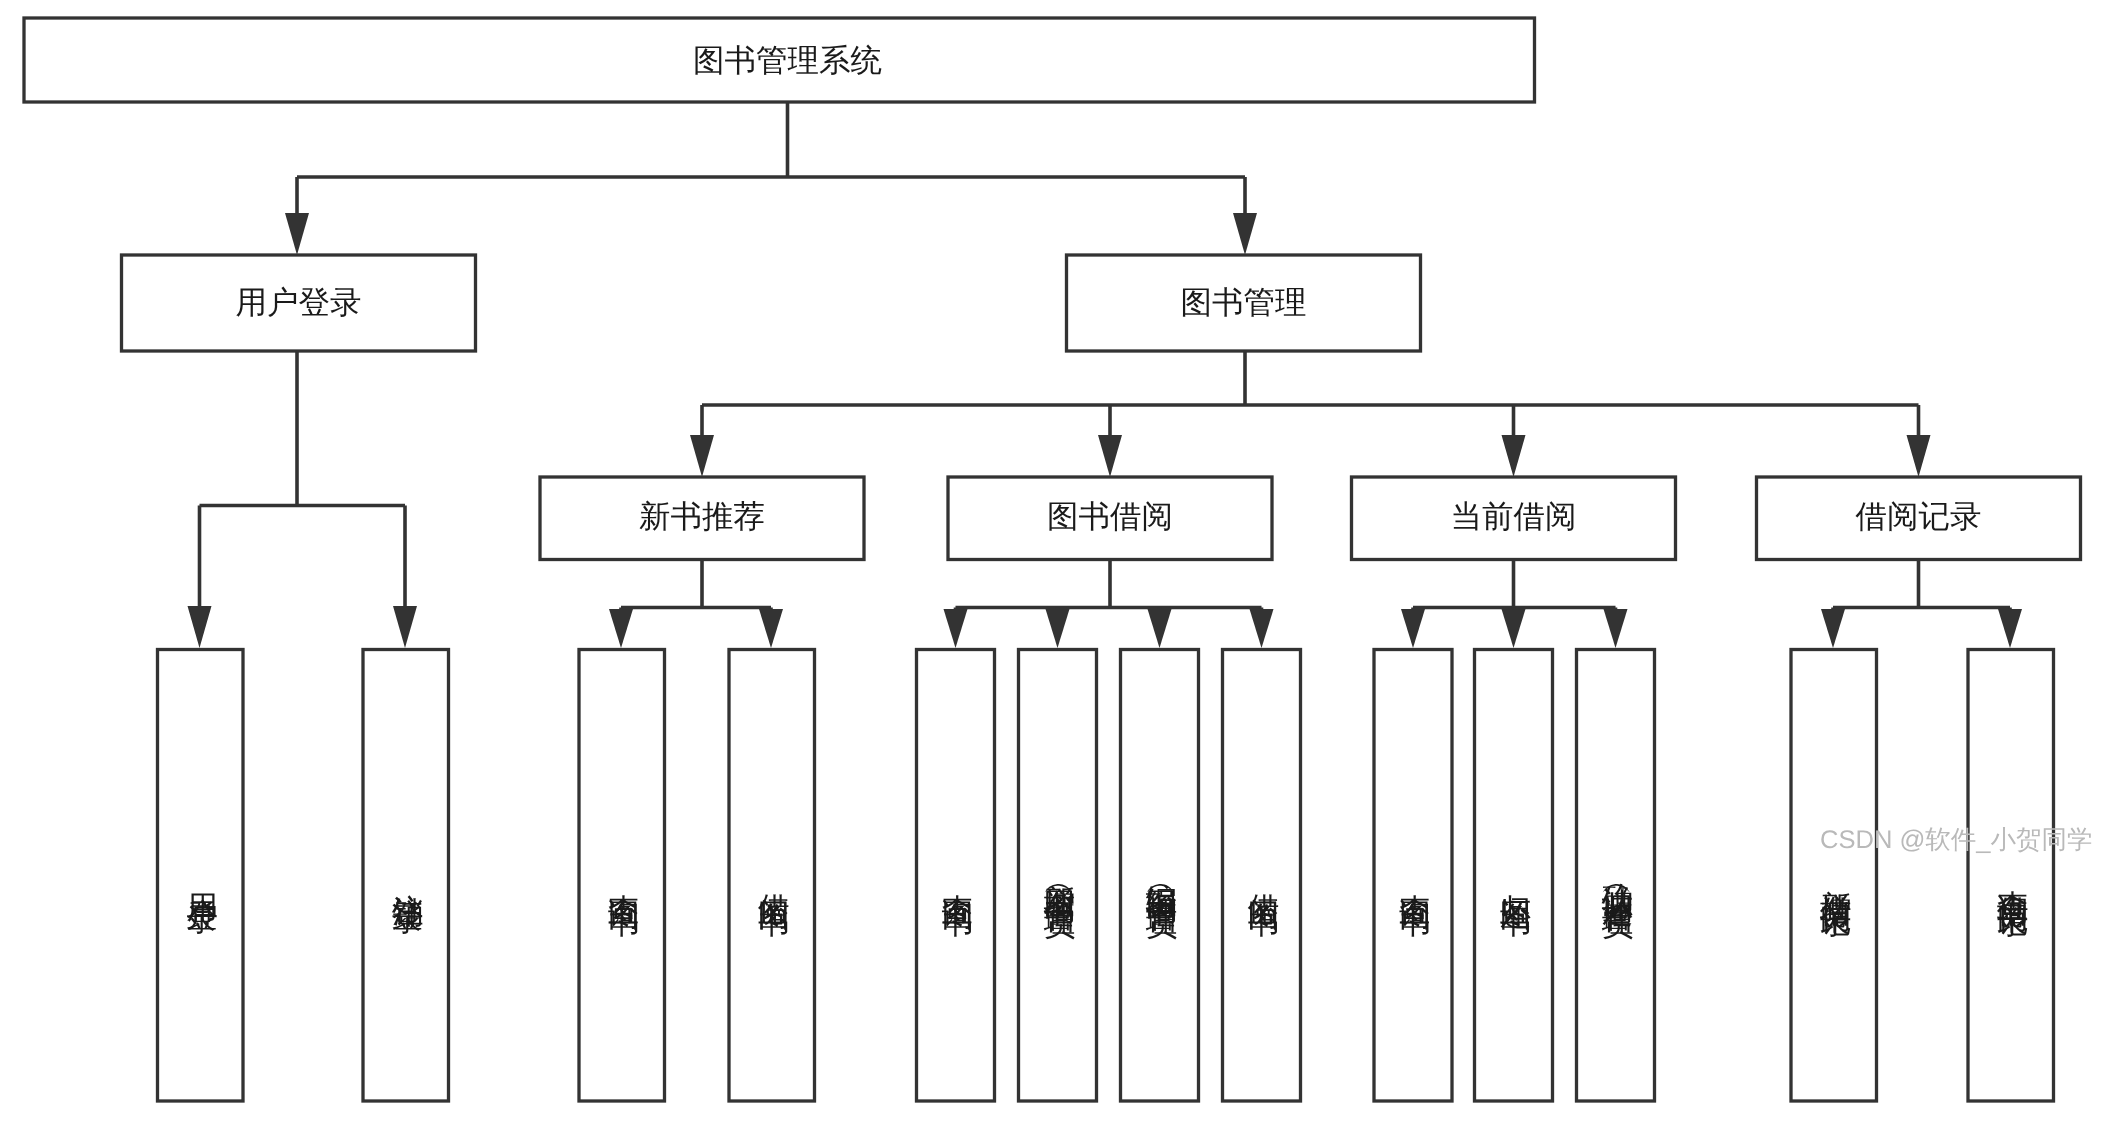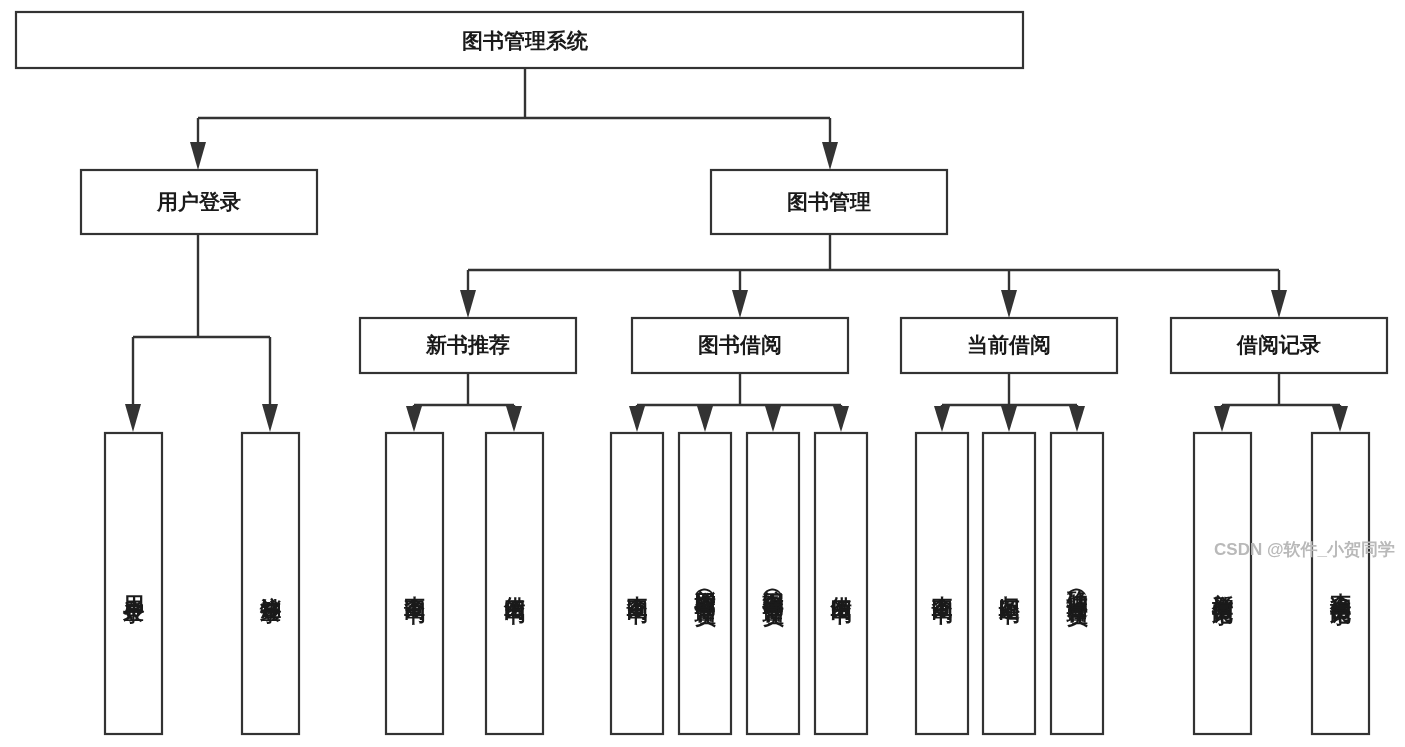--- a/index.html
+++ b/index.html
@@ -11,21 +11,20 @@
     width: 1405px;
     height: 747px;
     font-family: "Liberation Sans", "DejaVu Sans", sans-serif;
     overflow: hidden;
   }
   #diagram-root {
     position: relative;
     width: 1405px;
     height: 581px;
     background: #ffffff;
-    font-weight: bold;
   }
   svg#flowchart {
     position: absolute;
     top: 0;
     left: 0;
     width: 1405px;
     height: 747px;
     display: block;
   }
   .node-rect {
@@ -62,21 +61,21 @@
     white-space: nowrap;
     text-align: center;
     display: flex;
     align-items: center;
     justify-content: center;
     pointer-events: none;
   }
   .watermark {
     position: absolute;
     right: 10px;
-    bottom: 20px;
+    bottom: 10px;
     font-family: "Liberation Sans", "DejaVu Sans", sans-serif;
     font-size: 17px;
     color: #b9b9b9;
     white-space: nowrap;
   }
 </style>
 </head>
 <body>
 
 <div id="diagram-root">

